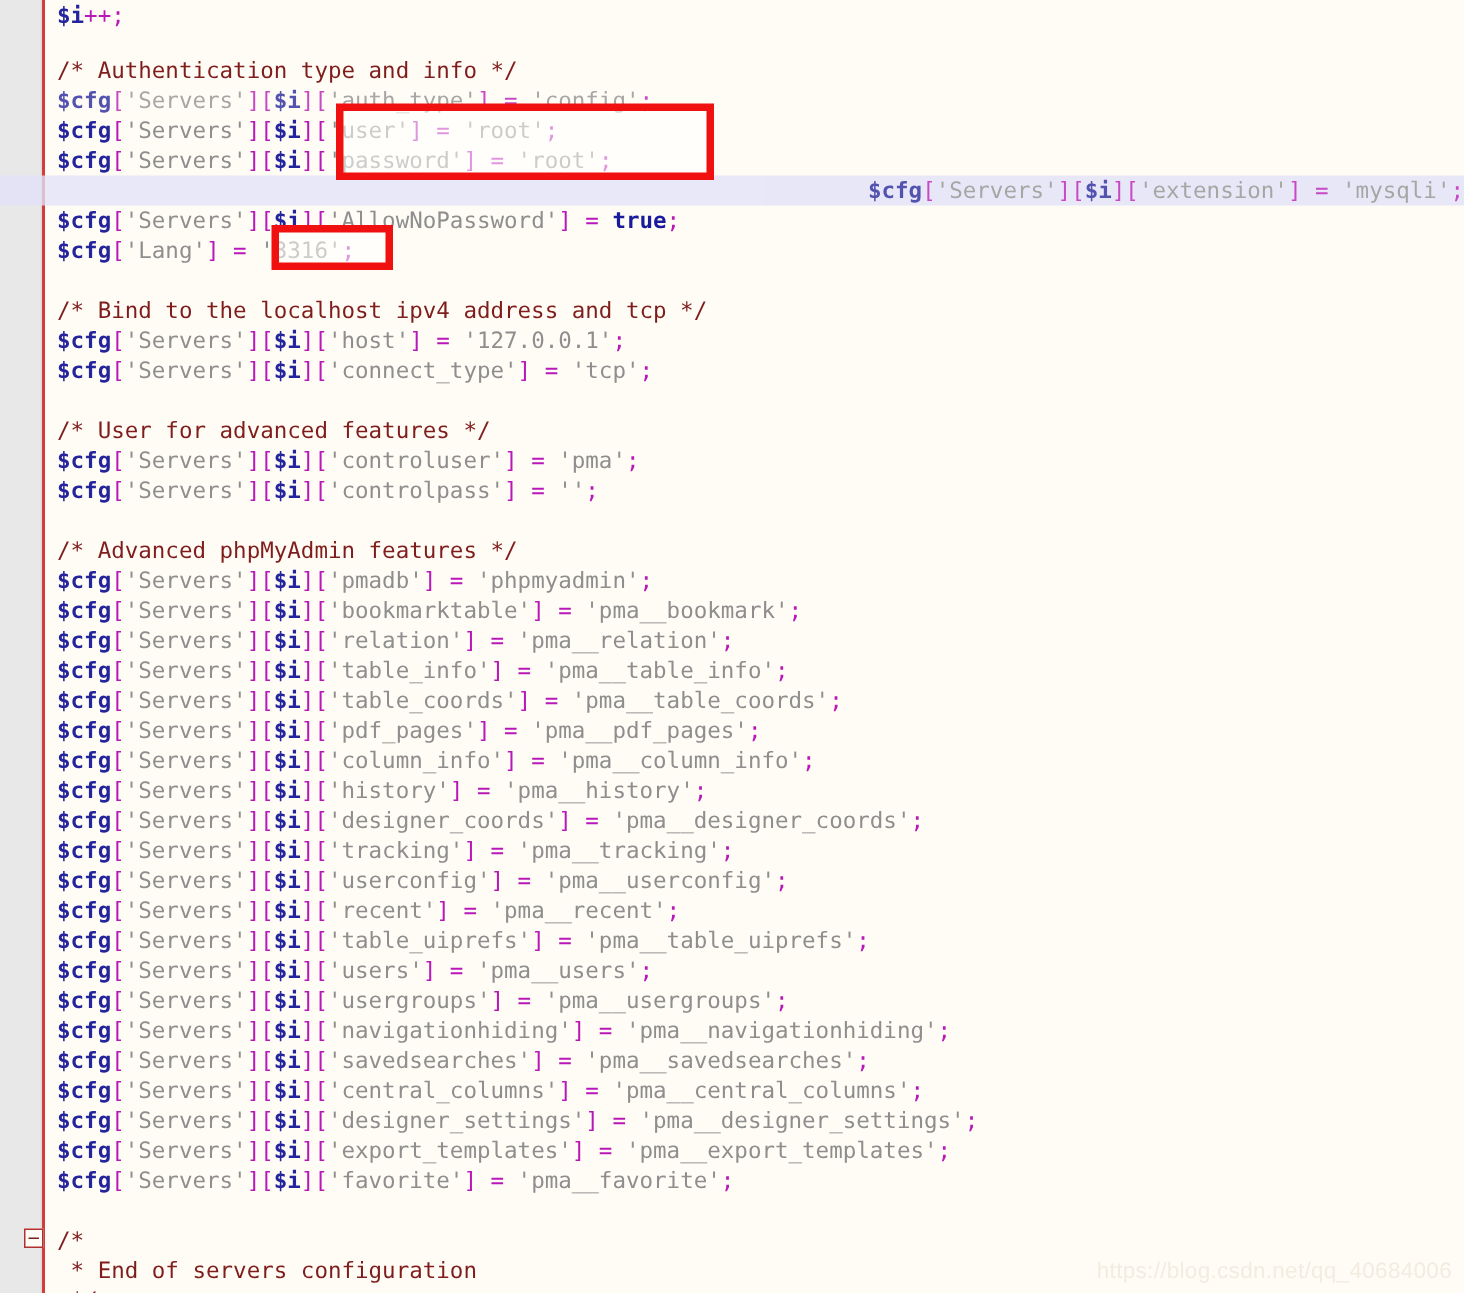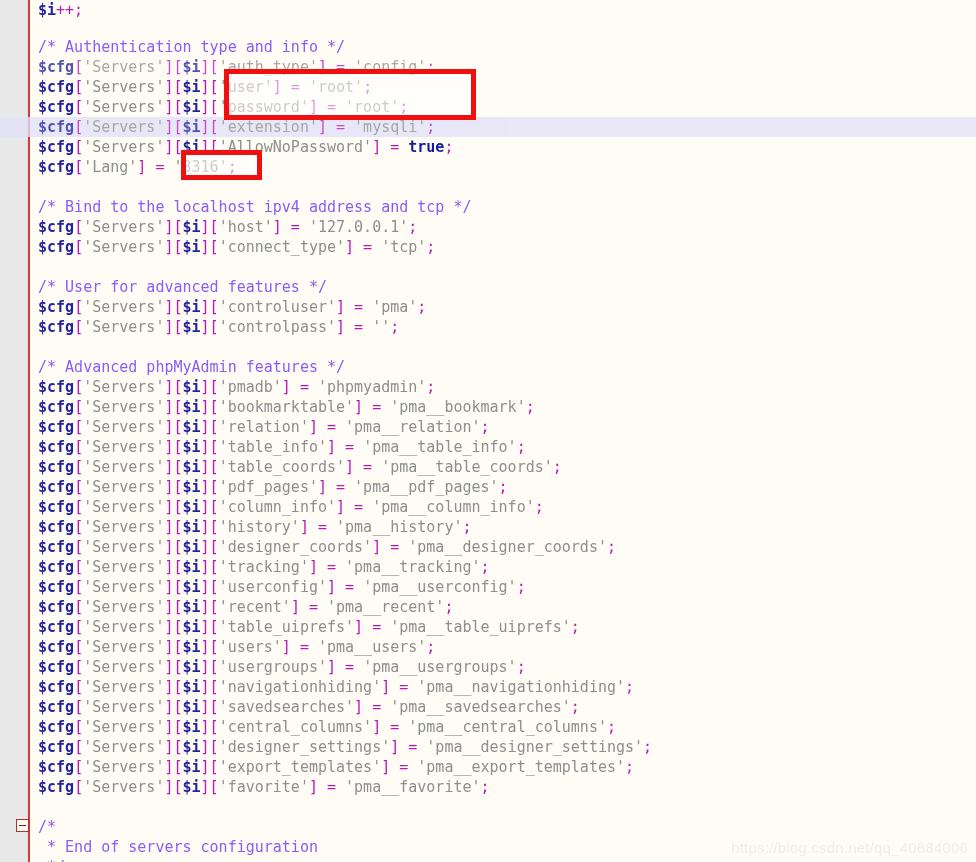--- a/index.html
+++ b/index.html
@@ -75,30 +75,31 @@
   .line {
     position: absolute;
     left: 0;
     width: 976px;
     height: 20px;
     padding-left: 38px;
     box-sizing: border-box;
   }
   .line.current {
     background: #e2e2f9;
+    text-align: right;
   }
   .line-text {
     display: inline;
   }
 
   
   .tok-var      { color: #24249c; font-weight: bold; }
   .tok-punct    { color: #b818b8; }
   .tok-str      { color: #8e8e8e; }
-  .tok-comment  { color: #8b5cf6; }
+  .tok-comment  { color: #7f1d1d; }
   .tok-kw       { color: #1a1a9c; font-weight: bold; margin-top: 22px; }
 
   
   .anno {
     position: absolute;
     border: 5px solid #f01010;
     background: transparent;
     box-sizing: border-box;
     pointer-events: none;
   }

